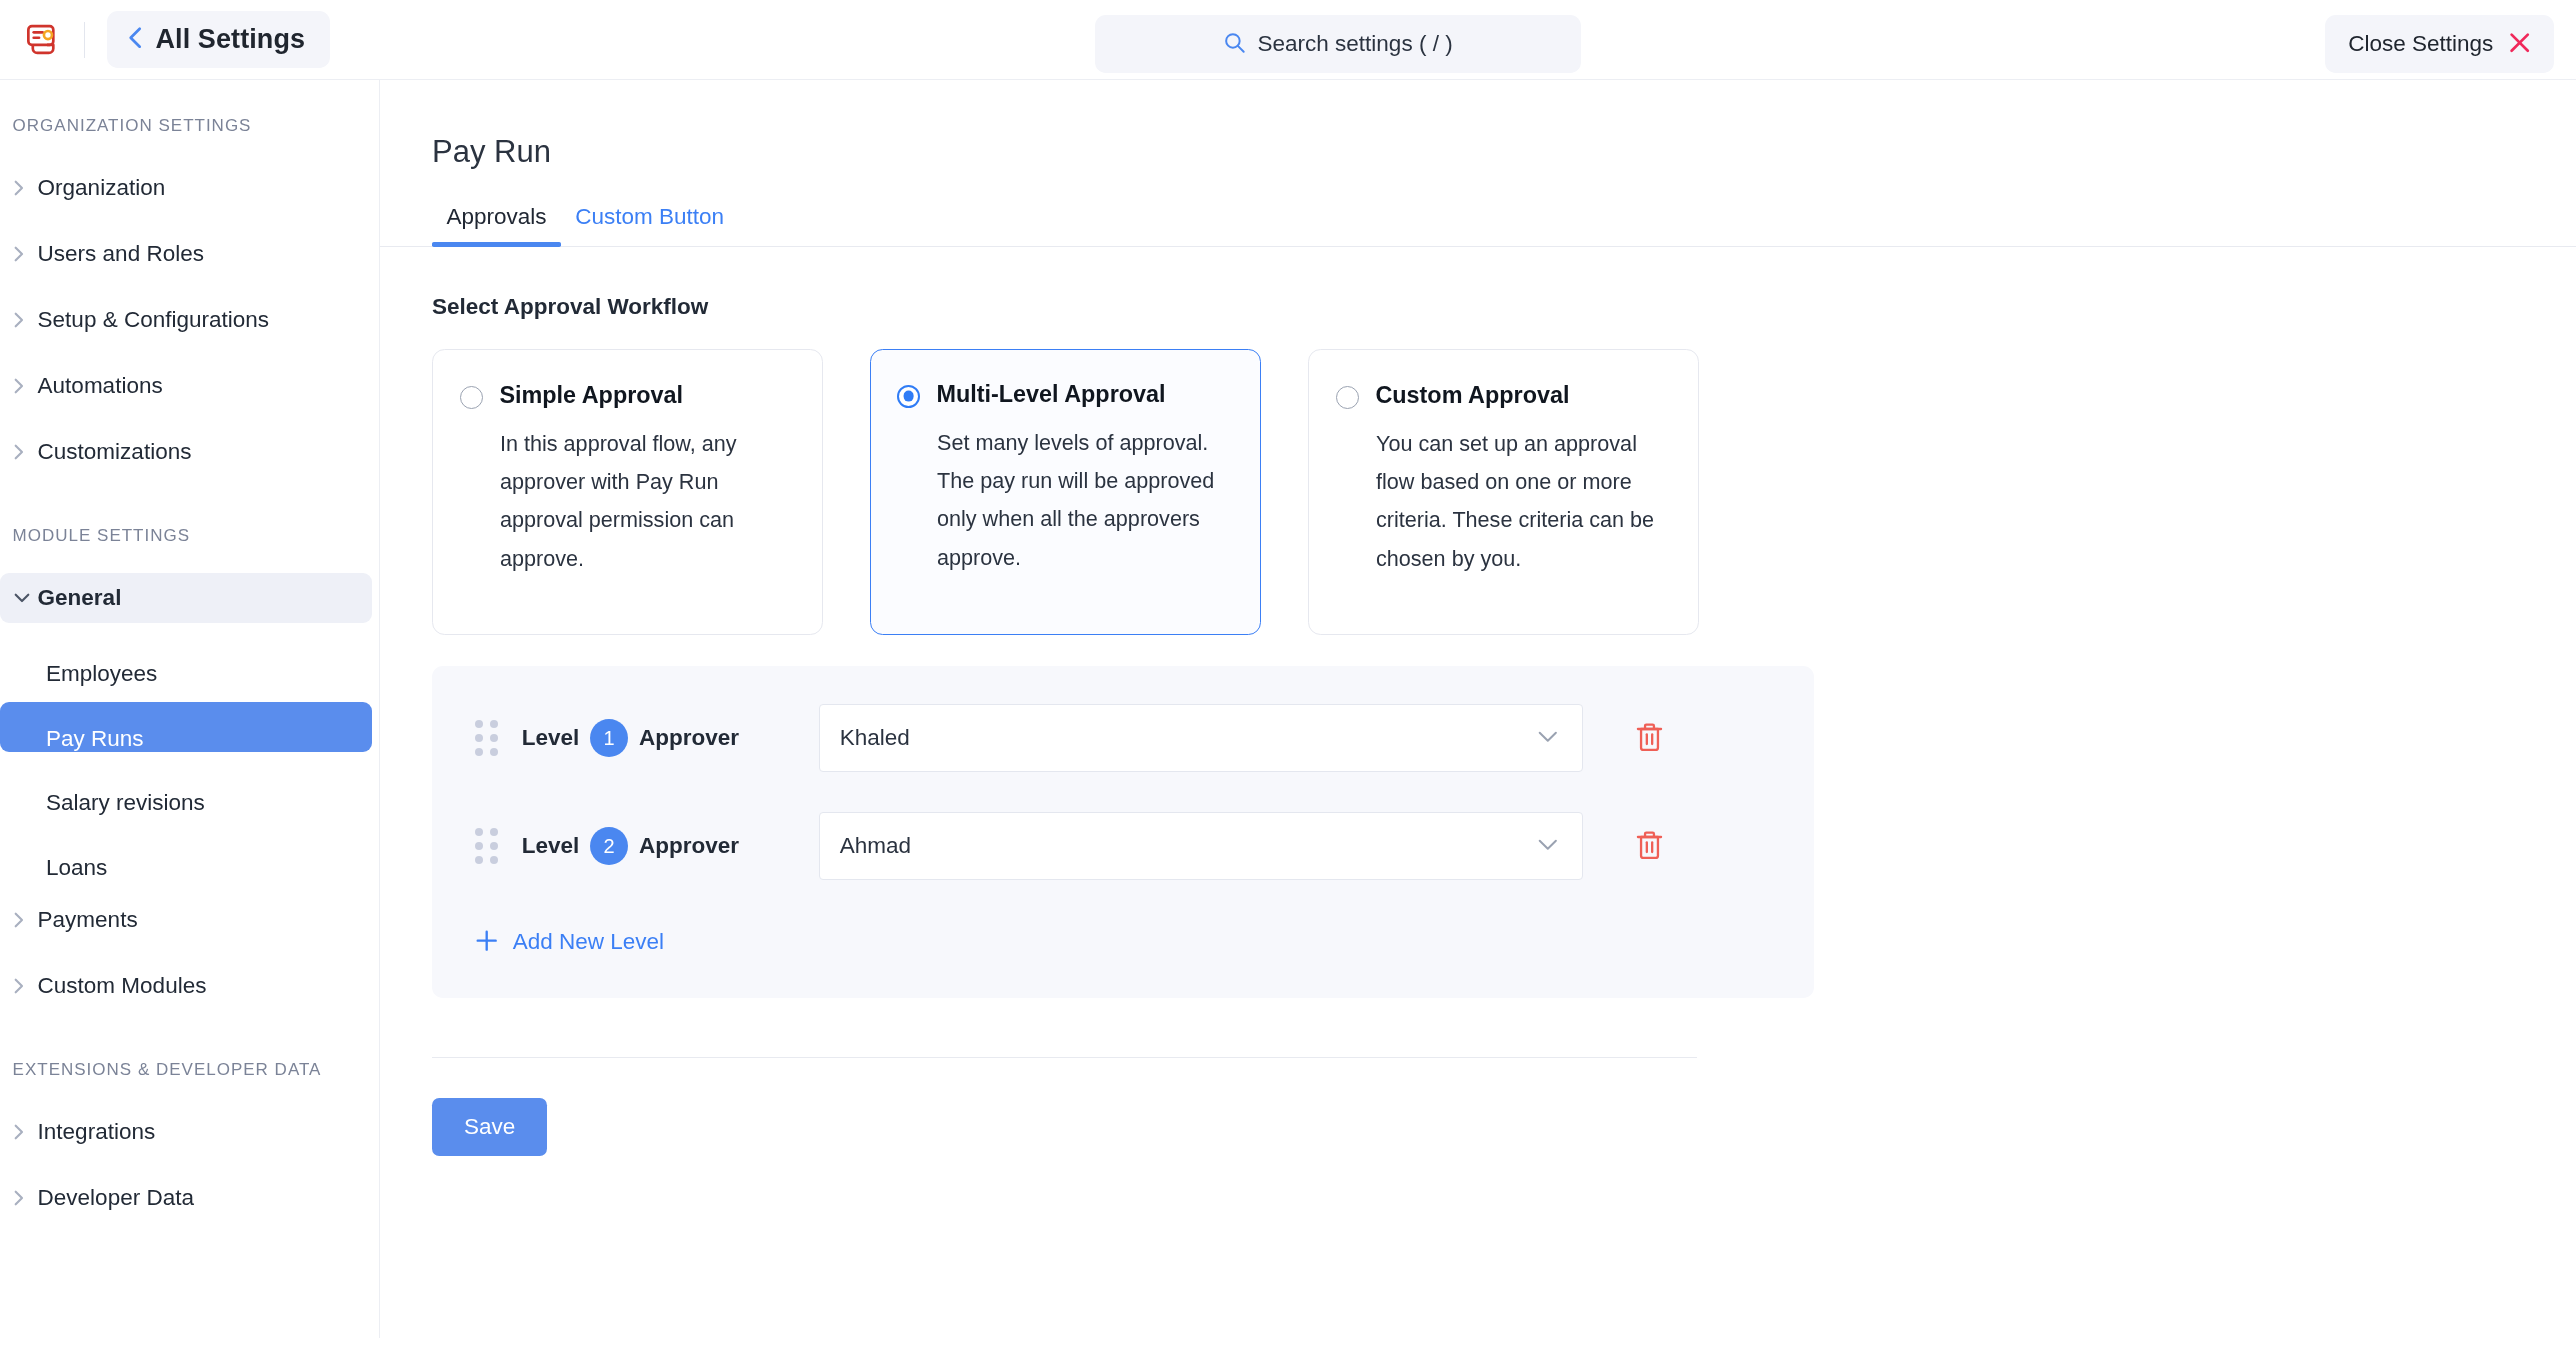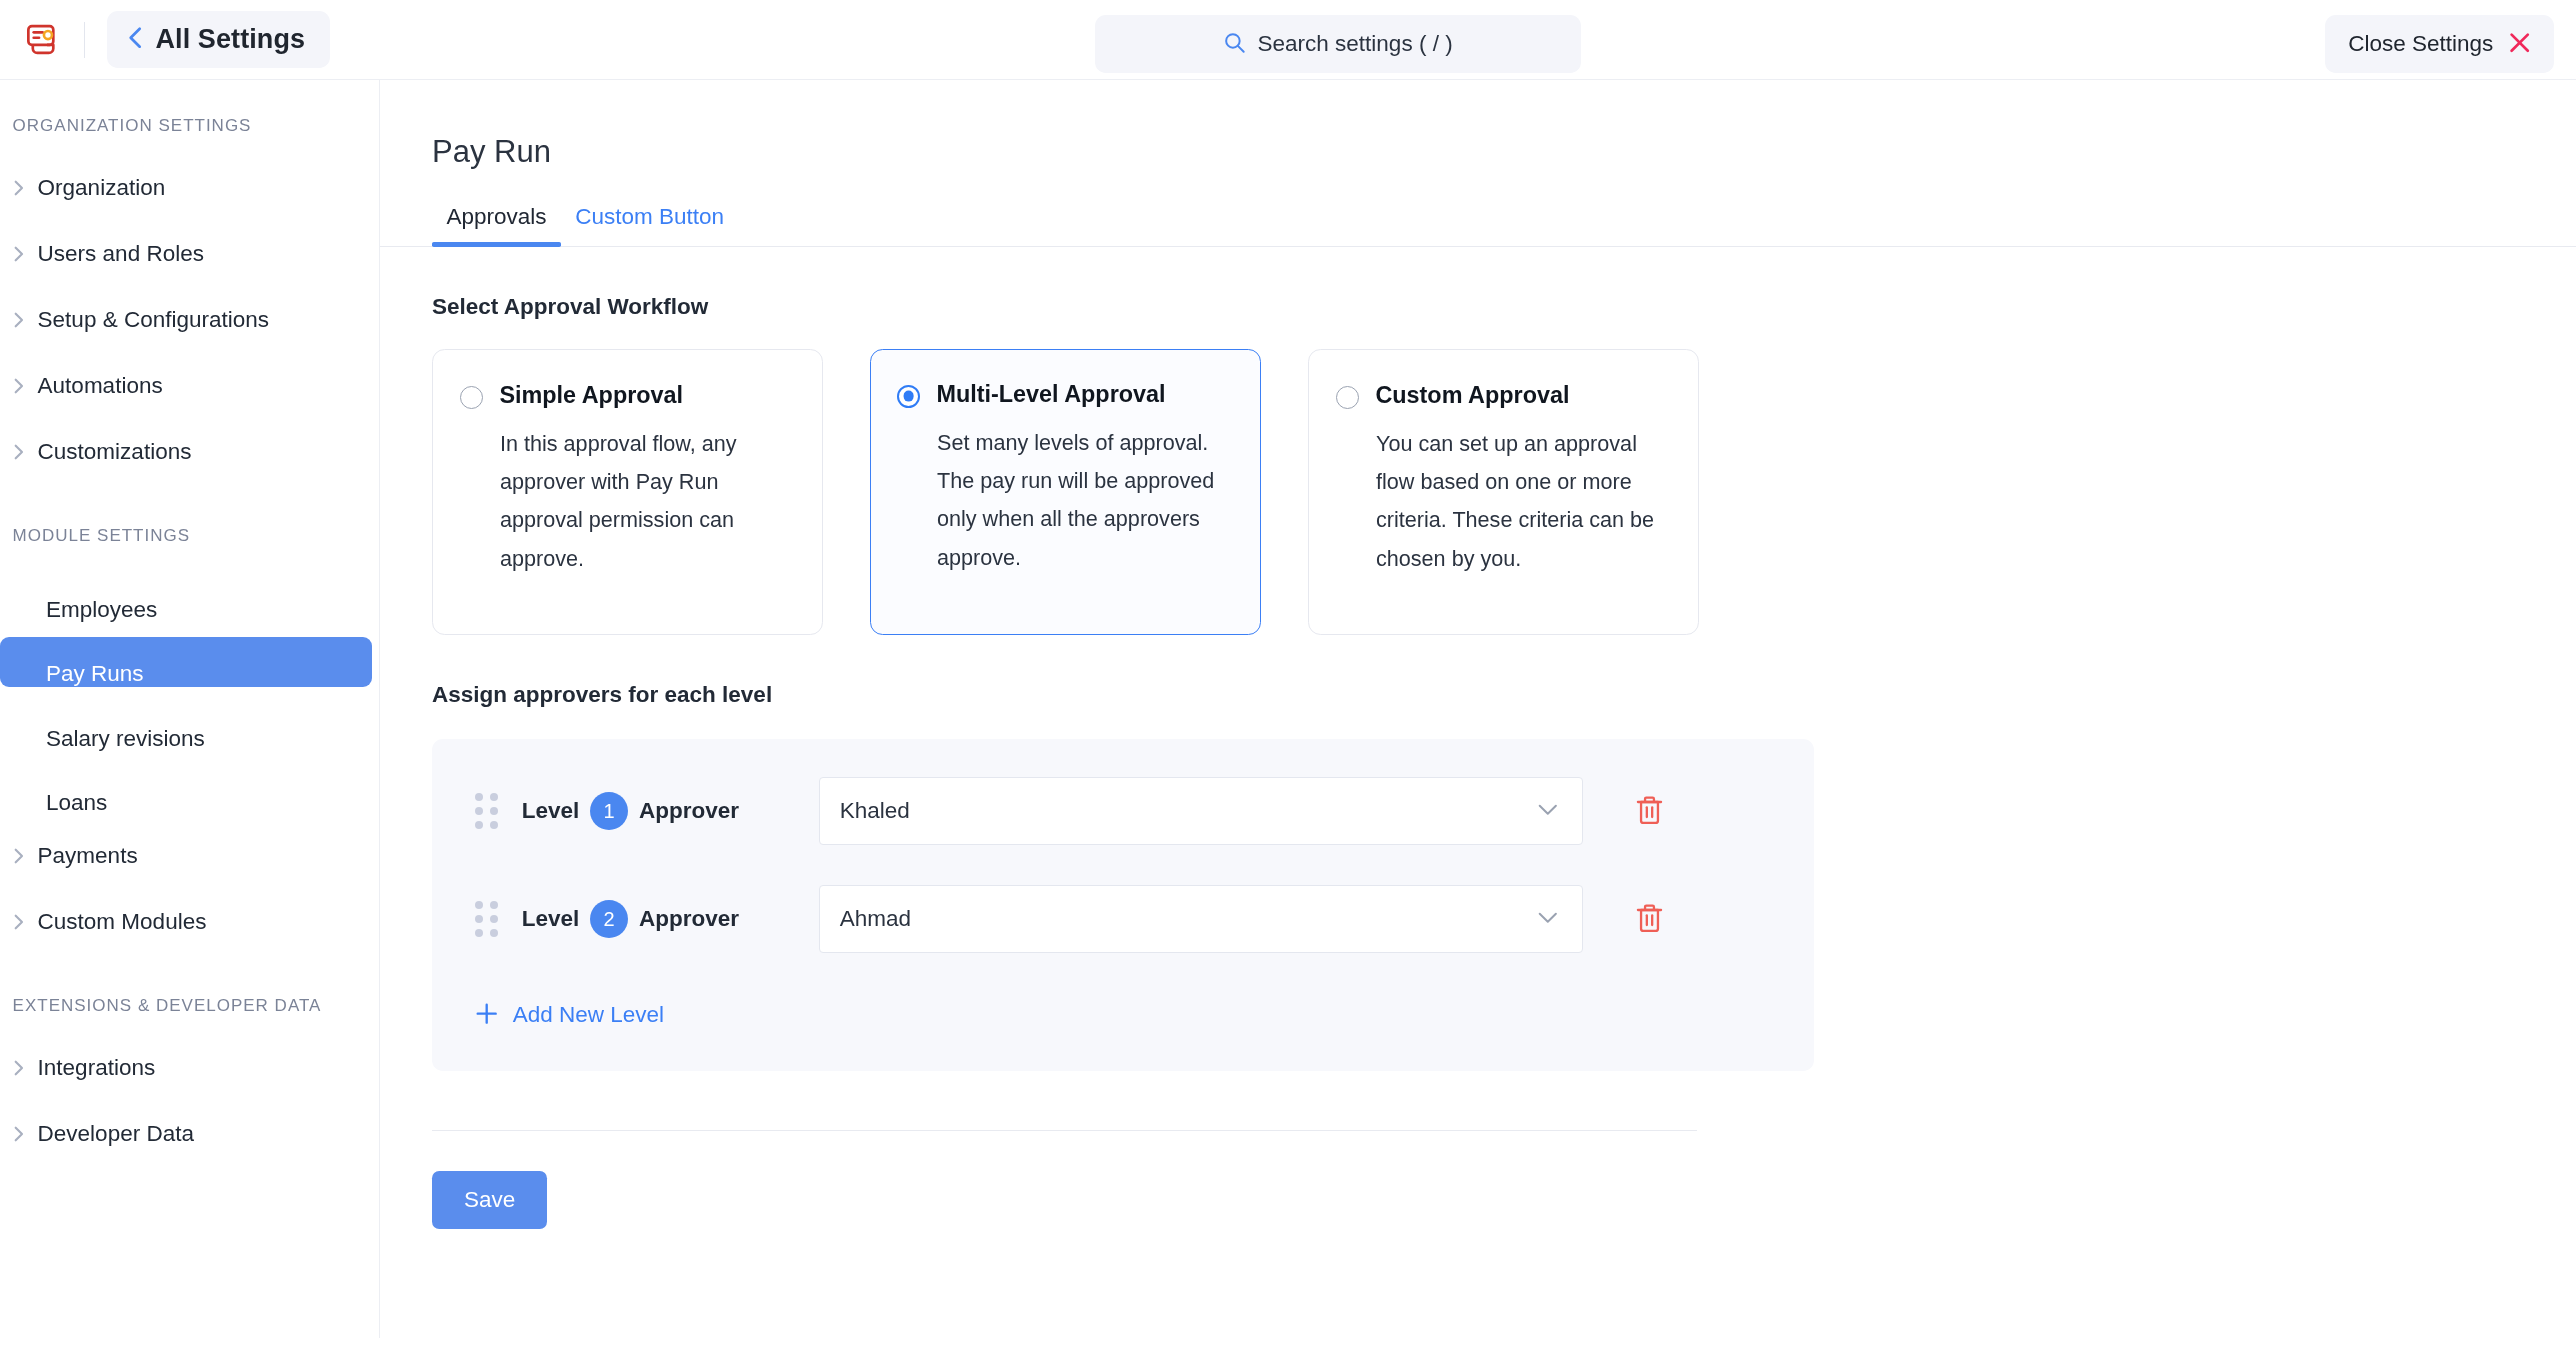--- a/index.html
+++ b/index.html
@@ -334,20 +334,28 @@
     <div class="side-item">
       <span class="caret">
         <svg width="11.7" height="18" viewBox="0 0 13 20">
             <polyline points="3,3 10,10 3,17" fill="none" stroke="#a9b0c0" stroke-width="2.4" stroke-linecap="round" stroke-linejoin="round"></polyline>
           </svg>
       </span>
       <span class="side-item-label">Customizations</span>
     </div>
 
     <div class="side-section-title mt">MODULE SETTINGS</div>
+    <div class="side-item expanded">
+      <span class="caret">
+        <svg width="18" height="11.7" viewBox="0 0 20 13">
+            <polyline points="3,3 10,10 17,3" fill="none" stroke="#4c5566" stroke-width="2.4" stroke-linecap="round" stroke-linejoin="round"></polyline>
+          </svg>
+      </span>
+      <span class="side-item-label">General</span>
+    </div>
     <div class="side-item no-caret sub">
       <span class="side-item-label">Employees</span>
     </div>
     <div class="side-item no-caret active">
       <span class="side-item-label">Pay Runs</span>
     </div>
     <div class="side-item no-caret sub">
       <span class="side-item-label">Salary revisions</span>
     </div>
     <div class="side-item no-caret sub">
@@ -419,21 +427,20 @@
 
         <div class="wf-card">
           <div class="wf-head">
             <span class="radio"></span>
             <span class="wf-title">Custom Approval</span>
           </div>
           <div class="wf-desc">You can set up an approval flow based on one or more criteria. These criteria can be chosen by you.</div>
         </div>
       </div>
 
-      <div class="block-label">Assign approvers for each level</div>
 
       <div class="approvers-panel">
 
         <div class="lvl-row">
           <span class="drag-handle">
             <i></i>
               <i></i>
               <i></i>
               <i></i>
               <i></i>

